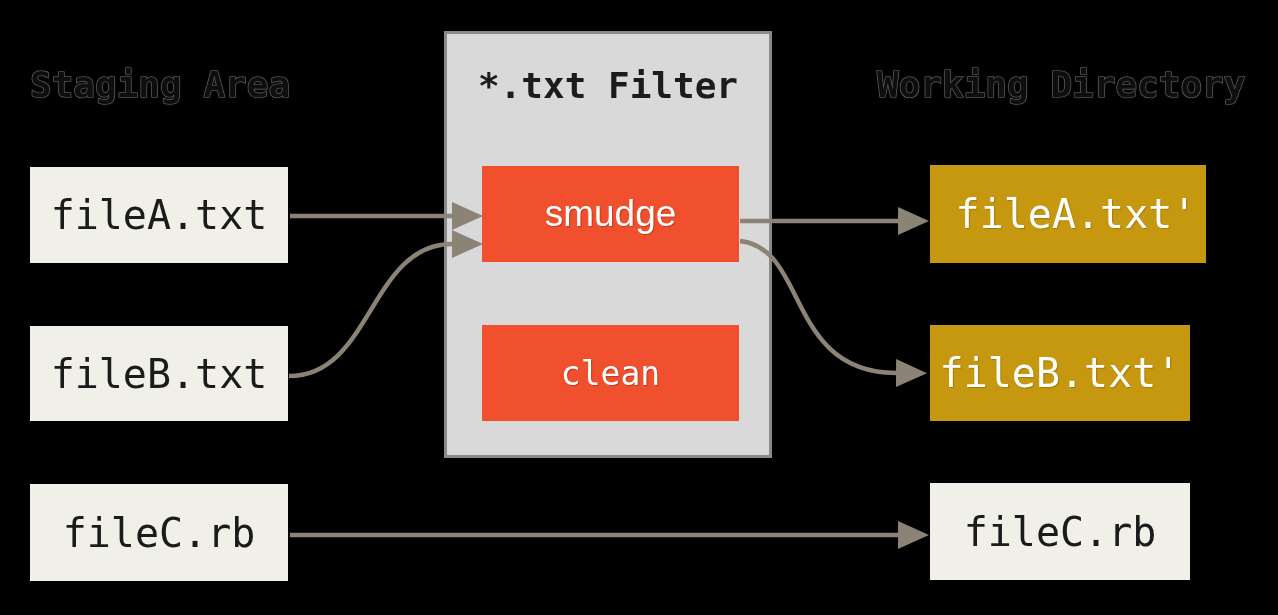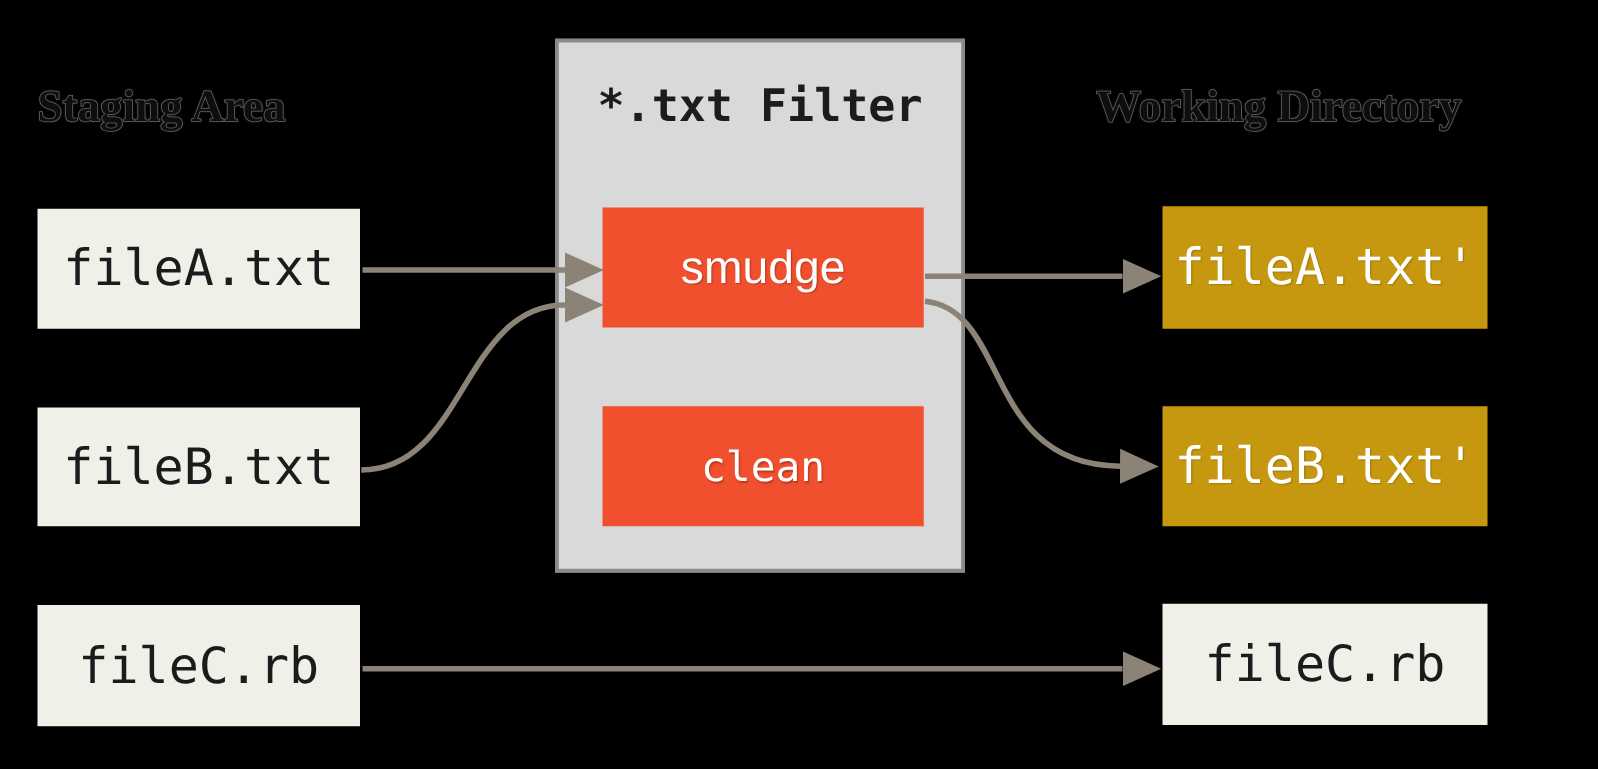--- a/index.html
+++ b/index.html
@@ -28,21 +28,20 @@
     position: absolute;
     font-size: 36px;
     font-weight: bold;
     letter-spacing: 0px;
     color: #0e0e0e;
     -webkit-text-stroke: 1.2px #6f6f6f;
     paint-order: stroke fill;
     text-shadow: 0 0 2px #4e4e4e;
     white-space: nowrap;
     z-index: 2;
-    font-family: Liberation Serif, serif;
   }
   .header-staging  { left: 30px;  top: 64px; }
   .header-working  { left: 877px; top: 64px; }
 
   .filter-panel {
     position: absolute;
     left: 444px; top: 31px;
     width: 328px; height: 427px;
     box-sizing: border-box;
     background: #d9d9d9;
@@ -102,21 +101,21 @@
   
   .box-stage-a { left: 30px; top: 167px; width: 258px; height: 96px; }
   .box-stage-b { left: 30px; top: 326px; width: 258px; height: 95px; }
   .box-stage-c { left: 30px; top: 484px; width: 258px; height: 97px; }
 
   
   .box-smudge { left: 482px; top: 166px; width: 257px; height: 96px; }
   .box-clean  { left: 482px; top: 325px; width: 257px; height: 96px; }
 
   
-  .box-work-a { left: 930px; top: 165px; width: 260px; height: 98px; }
+  .box-work-a { left: 930px; top: 165px; width: 260px; height: 98px; padding-left: 16px; }
   .box-work-b { left: 930px; top: 325px; width: 260px; height: 96px; }
   .box-work-c { left: 930px; top: 483px; width: 260px; height: 97px; }
 </style>
 </head>
 <body>
 
 <div class="canvas">
 
   <svg class="arrows-layer" width="1278" height="615" viewBox="0 0 1278 615" xmlns="http://www.w3.org/2000/svg">
     <defs>

